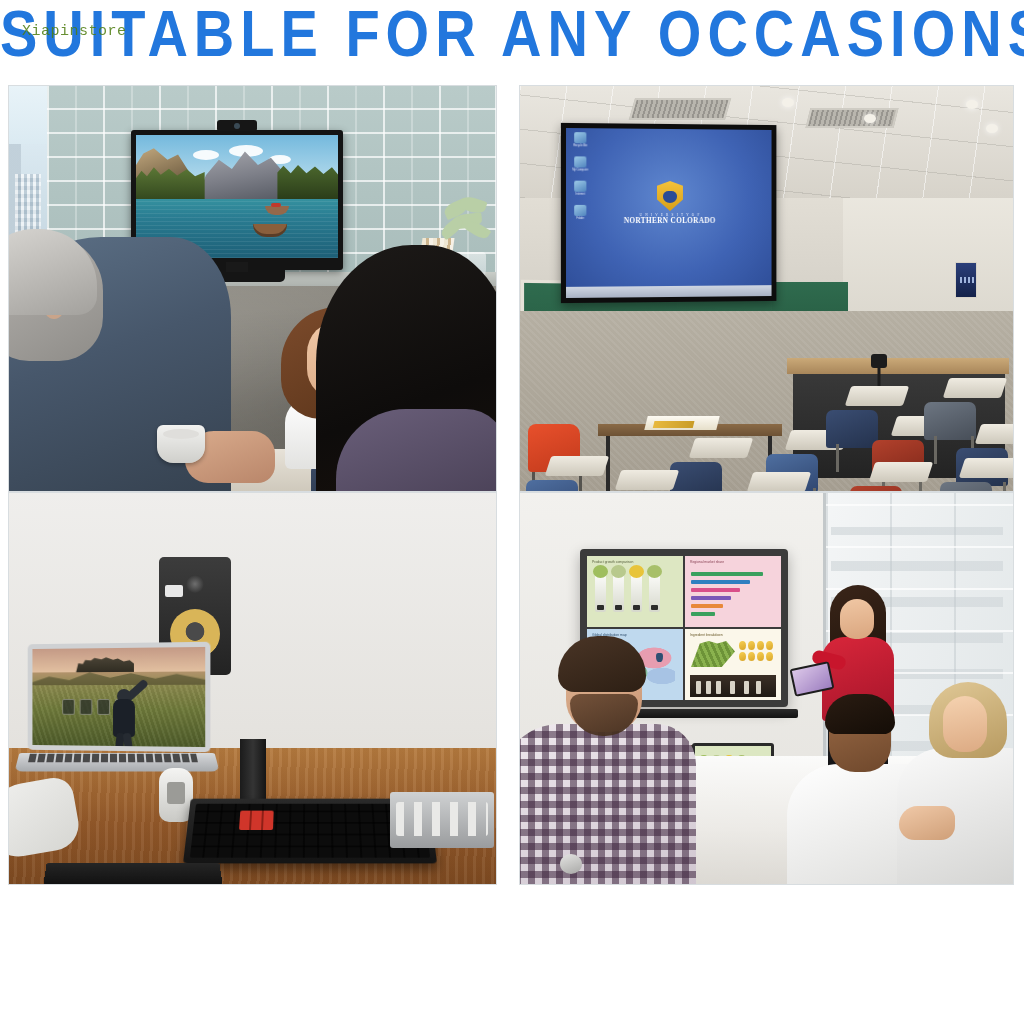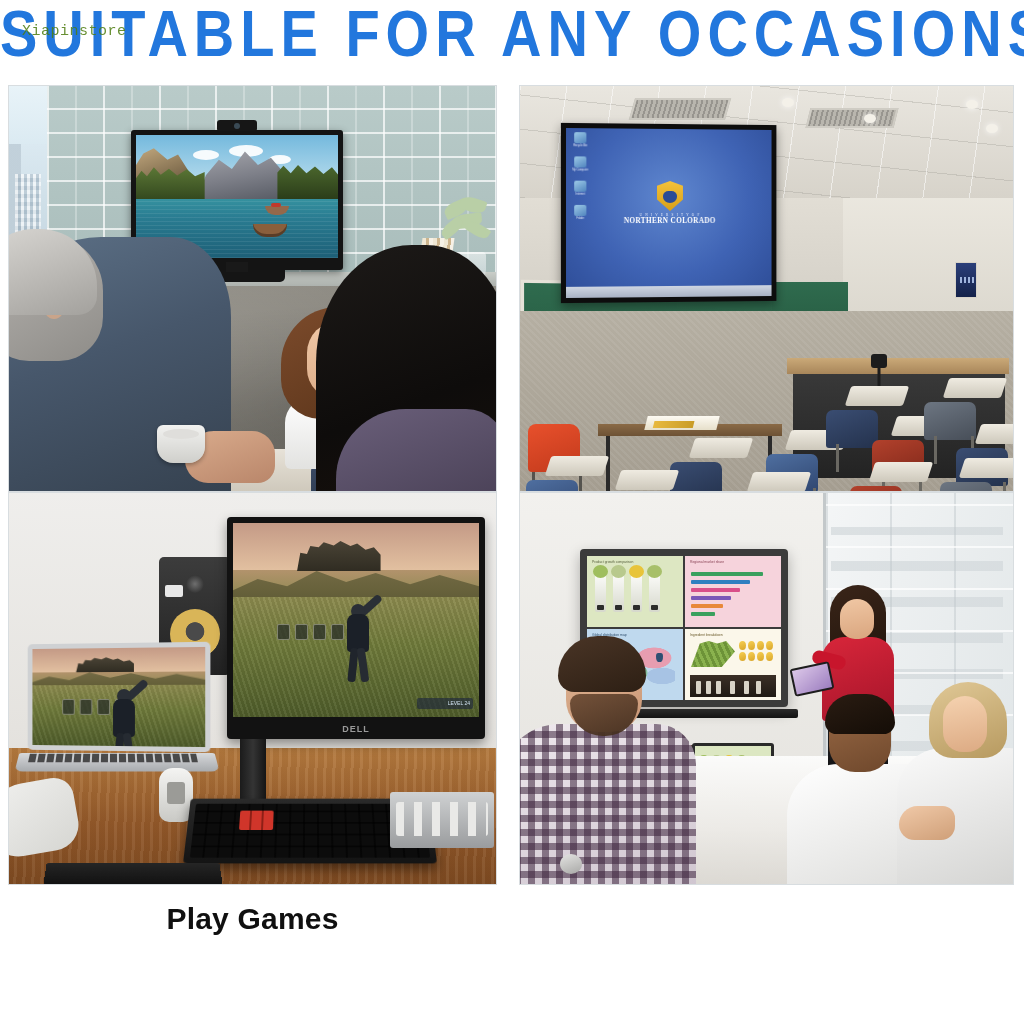--- a/index.html
+++ b/index.html
@@ -927,45 +927,20 @@
       <div class="photo">
         <div class="pg-room">
           <div class="pg-desk"></div>
 
           <div class="pg-speaker">
             <div class="tw"></div>
             <div class="pad"></div>
             <div class="cone"></div>
           </div>
 
-          <div class="pg-monitor">
-            <div class="pg-scr">
-              <div class="game">
-                <div class="game-sky"></div>
-                <div class="game-ruin"></div>
-                <div class="game-ridge"></div>
-                <div class="game-ground"></div>
-                <div class="game-hud">
-                    <i></i>
-                    <i></i>
-                    <i></i>
-                    <i></i>
-                  </div>
-                <div class="game-char">
-                  <span class="arm"></span>
-                    <span class="hd"></span>
-                    <span class="bod"></span>
-                    <span class="lg"></span>
-                    <span class="lg2"></span>
-                </div>
-                <div class="game-tag">LEVEL 24</div>
-              </div>
-            </div>
-            <div class="pg-mon-logo">DELL</div>
-          </div>
           <div class="pg-mon-stand"></div>
           <div class="pg-mon-base"></div>
 
           <div class="pg-laptop">
             <div class="lid">
               <div class="lscr">
                 <div class="game">
                   <div class="game-sky"></div>
                   <div class="game-ruin"></div>
                   <div class="game-ridge"></div>
@@ -993,21 +968,20 @@
           <div class="pg-mouse"></div>
           <div class="pg-keyboard">
             <div class="keys"></div>
             <div class="wasd"></div>
           </div>
           <div class="pg-mixer"></div>
           <div class="pg-tray"></div>
           <div class="pg-hand"></div>
         </div>
       </div>
-      <div class="caption">Play Games</div>
     </div>
 
     <div class="cell bottom">
       <div class="photo">
         <div class="ed-room">
           <div class="ed-glass">
             <div class="ed-glass-blocks"></div>
           </div>
 
           <div class="ed-board">

